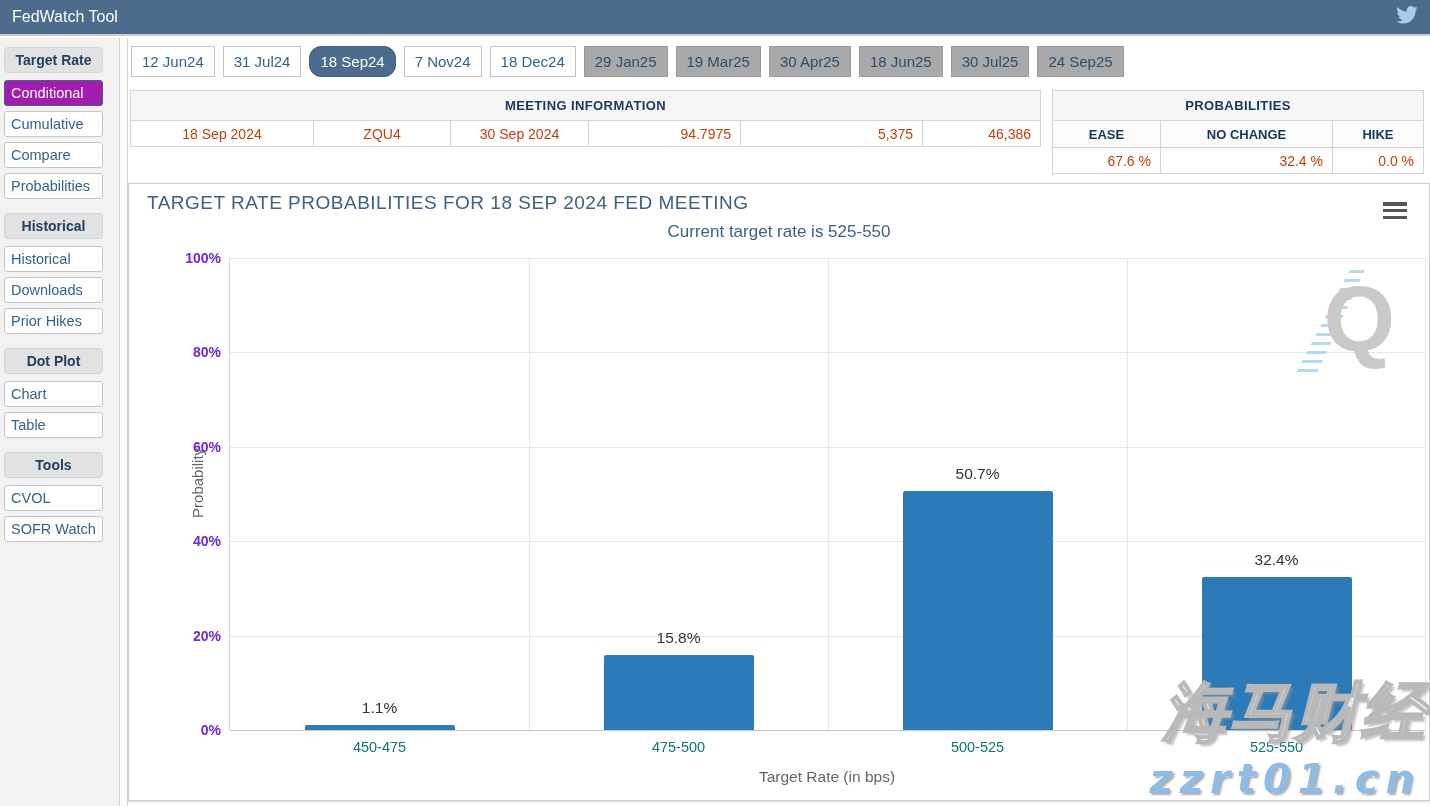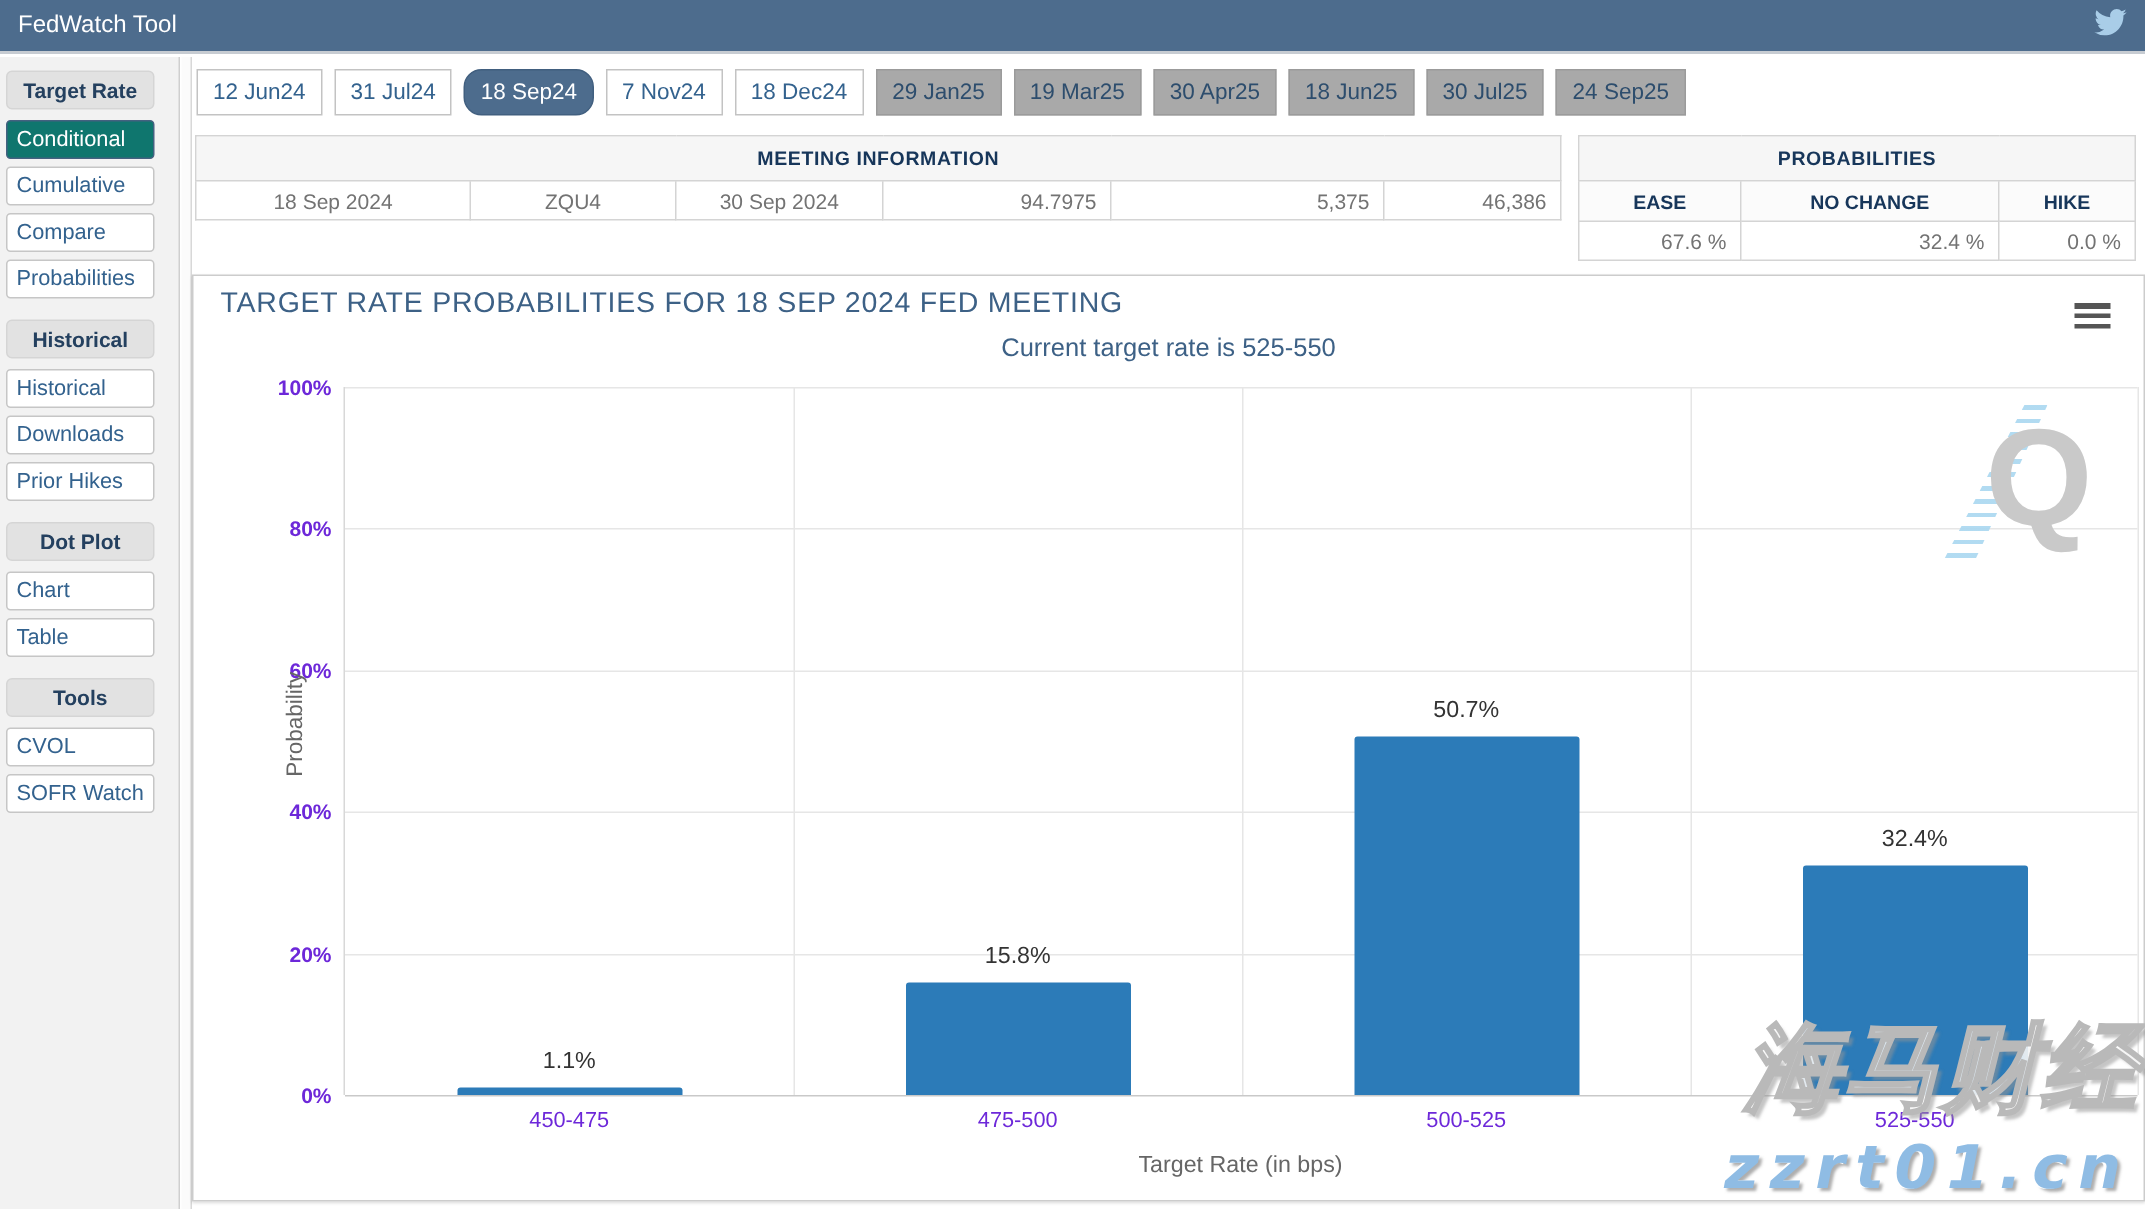--- a/index.html
+++ b/index.html
@@ -17,40 +17,40 @@
   .sidebar { position: absolute; left: 0; top: 38px; width: 120px; height: 768px;
     background: #f2f2f2; border-right: 1px solid #cfcfcf; padding: 9px 15px 0 3px; }
   .side-gutter { position: absolute; left: 121px; top: 38px; width: 7px; height: 768px;
     background: #fbfbfb; border-right: 1px solid #d8d8d8; }
   .side-section-title { background: #e2e2e2; border: 1px solid #d5d5d5; border-radius: 4px;
     color: #24405f; font-weight: bold; font-size: 14px; text-align: center;
     padding: 4px 0; margin: 14px 1px 7px 1px; }
   .side-section-title.first { margin-top: 0; }
   .side-item { background: #ffffff; border: 1px solid #c6c6c6; border-radius: 3px;
     color: #33628e; font-size: 14.5px; padding: 4px 6px; margin: 5px 1px; cursor: pointer; }
-  .side-item.selected { background: #0f766e; border-color: #446180; color: #ffffff; }
+  .side-item.selected { background: #a21caf; border-color: #446180; color: #ffffff; }
 
   
   .tabs { position: absolute; left: 131px; top: 46px; display: flex; gap: 8px; }
   .tab { border: 1px solid #c3c3c3; background: #ffffff; color: #33628e; font-size: 15px;
     padding: 6px 10px; cursor: pointer; white-space: nowrap; }
   .tab.selected { background: #4d6c8d; border-color: #415f7f; color: #ffffff; border-radius: 12px; }
   .tab.disabled { background: #a9a9a9; border-color: #9b9b9b; color: #2d4d6d; }
 
   
   .datatable { position: absolute; top: 90px; border: 1px solid #c9c9c9; background: #fff;
     border-collapse: collapse; table-layout: fixed; font-size: 13px; }
   .datatable.meeting { left: 130px; width: 910px; }
   .datatable.probs { left: 1052px; width: 371px; }
   .datatable th, .datatable td { border: 1px solid #d4d4d4; overflow: hidden; white-space: nowrap; }
   .tbl-title th { background: #f6f6f6; color: #17365a; font-weight: bold; font-size: 13px;
     text-align: center; height: 30px; letter-spacing: 0.4px; }
   .tbl-head th { background: #fbfbfb; color: #17365a; font-weight: bold; text-align: center;
     height: 27px; }
-  .tbl-vals td { color: #737373; font-size: 14px; height: 26px; background: #ffffff; }
+  .tbl-vals td { color: #c2410c; font-size: 14px; height: 26px; background: #ffffff; }
   td.c { text-align: center; } td.r { text-align: right; padding-right: 9px; }
 
   
   .chart-panel { position: absolute; left: 128px; top: 183px; width: 1302px; height: 618px;
     background: #ffffff; border: 1px solid #cccccc; box-shadow: 0 1px 2px rgba(0,0,0,0.15); }
   .chart-title { position: absolute; left: 18px; top: 8px; color: #3d6186; font-size: 19px;
     letter-spacing: 0.5px; font-stretch: condensed; }
   .chart-subtitle { position: absolute; left: 0; top: 38px; width: 100%; text-align: center;
     color: #3d6186; font-size: 17px; font-stretch: condensed; }
   .burger { position: absolute; right: 22px; top: 18px; width: 24px; height: 17px;
@@ -67,21 +67,21 @@
   .yaxis-title { position: absolute; left: -68px; top: 50%;
     transform: rotate(-90deg) translateX(28%); transform-origin: center;
     color: #666666; font-size: 15px; font-stretch: condensed; }
 
   .slot { position: absolute; bottom: 0; width: 299px; height: 100%; }
   .bar { position: absolute; bottom: 0; left: 50%; transform: translateX(-50%); width: 150px;
     background: #2c7bb8; border-radius: 2px 2px 0 0; }
   .bar-label { position: absolute; left: 50%; transform: translateX(-50%); width: 100px;
     text-align: center; color: #333333; font-size: 15.5px; font-stretch: condensed; }
   .xtick { position: absolute; top: 100%; margin-top: 9px; left: 50%; transform: translateX(-50%);
-    color: #6d28d9; font-size: 14.5px; font-stretch: condensed; white-space: nowrap; }
+    color: #0f766e; font-size: 14.5px; font-stretch: condensed; white-space: nowrap; }
   .xaxis-title { position: absolute; left: 100px; top: 584px; width: 1196px; text-align: center;
     color: #666666; font-size: 15.5px; font-stretch: condensed; }
 
   
   .qlogo { position: absolute; right: 34px; top: 86px; width: 100px; height: 105px; }
   .qlogo .stripes { position: absolute; left: 0; top: 0; width: 70px; height: 105px;
     background: repeating-linear-gradient(to bottom, #a9d7f0 0 3px, transparent 3px 9px);
     clip-path: polygon(100% 0, 78% 0, 0 100%, 30% 100%); opacity: 0.9; }
   .qlogo .qchar { position: absolute; right: 0; top: 6px; color: #c9c9c9; font-size: 92px;
     font-weight: bold; line-height: 0.95; font-family: "Liberation Sans", sans-serif; }

